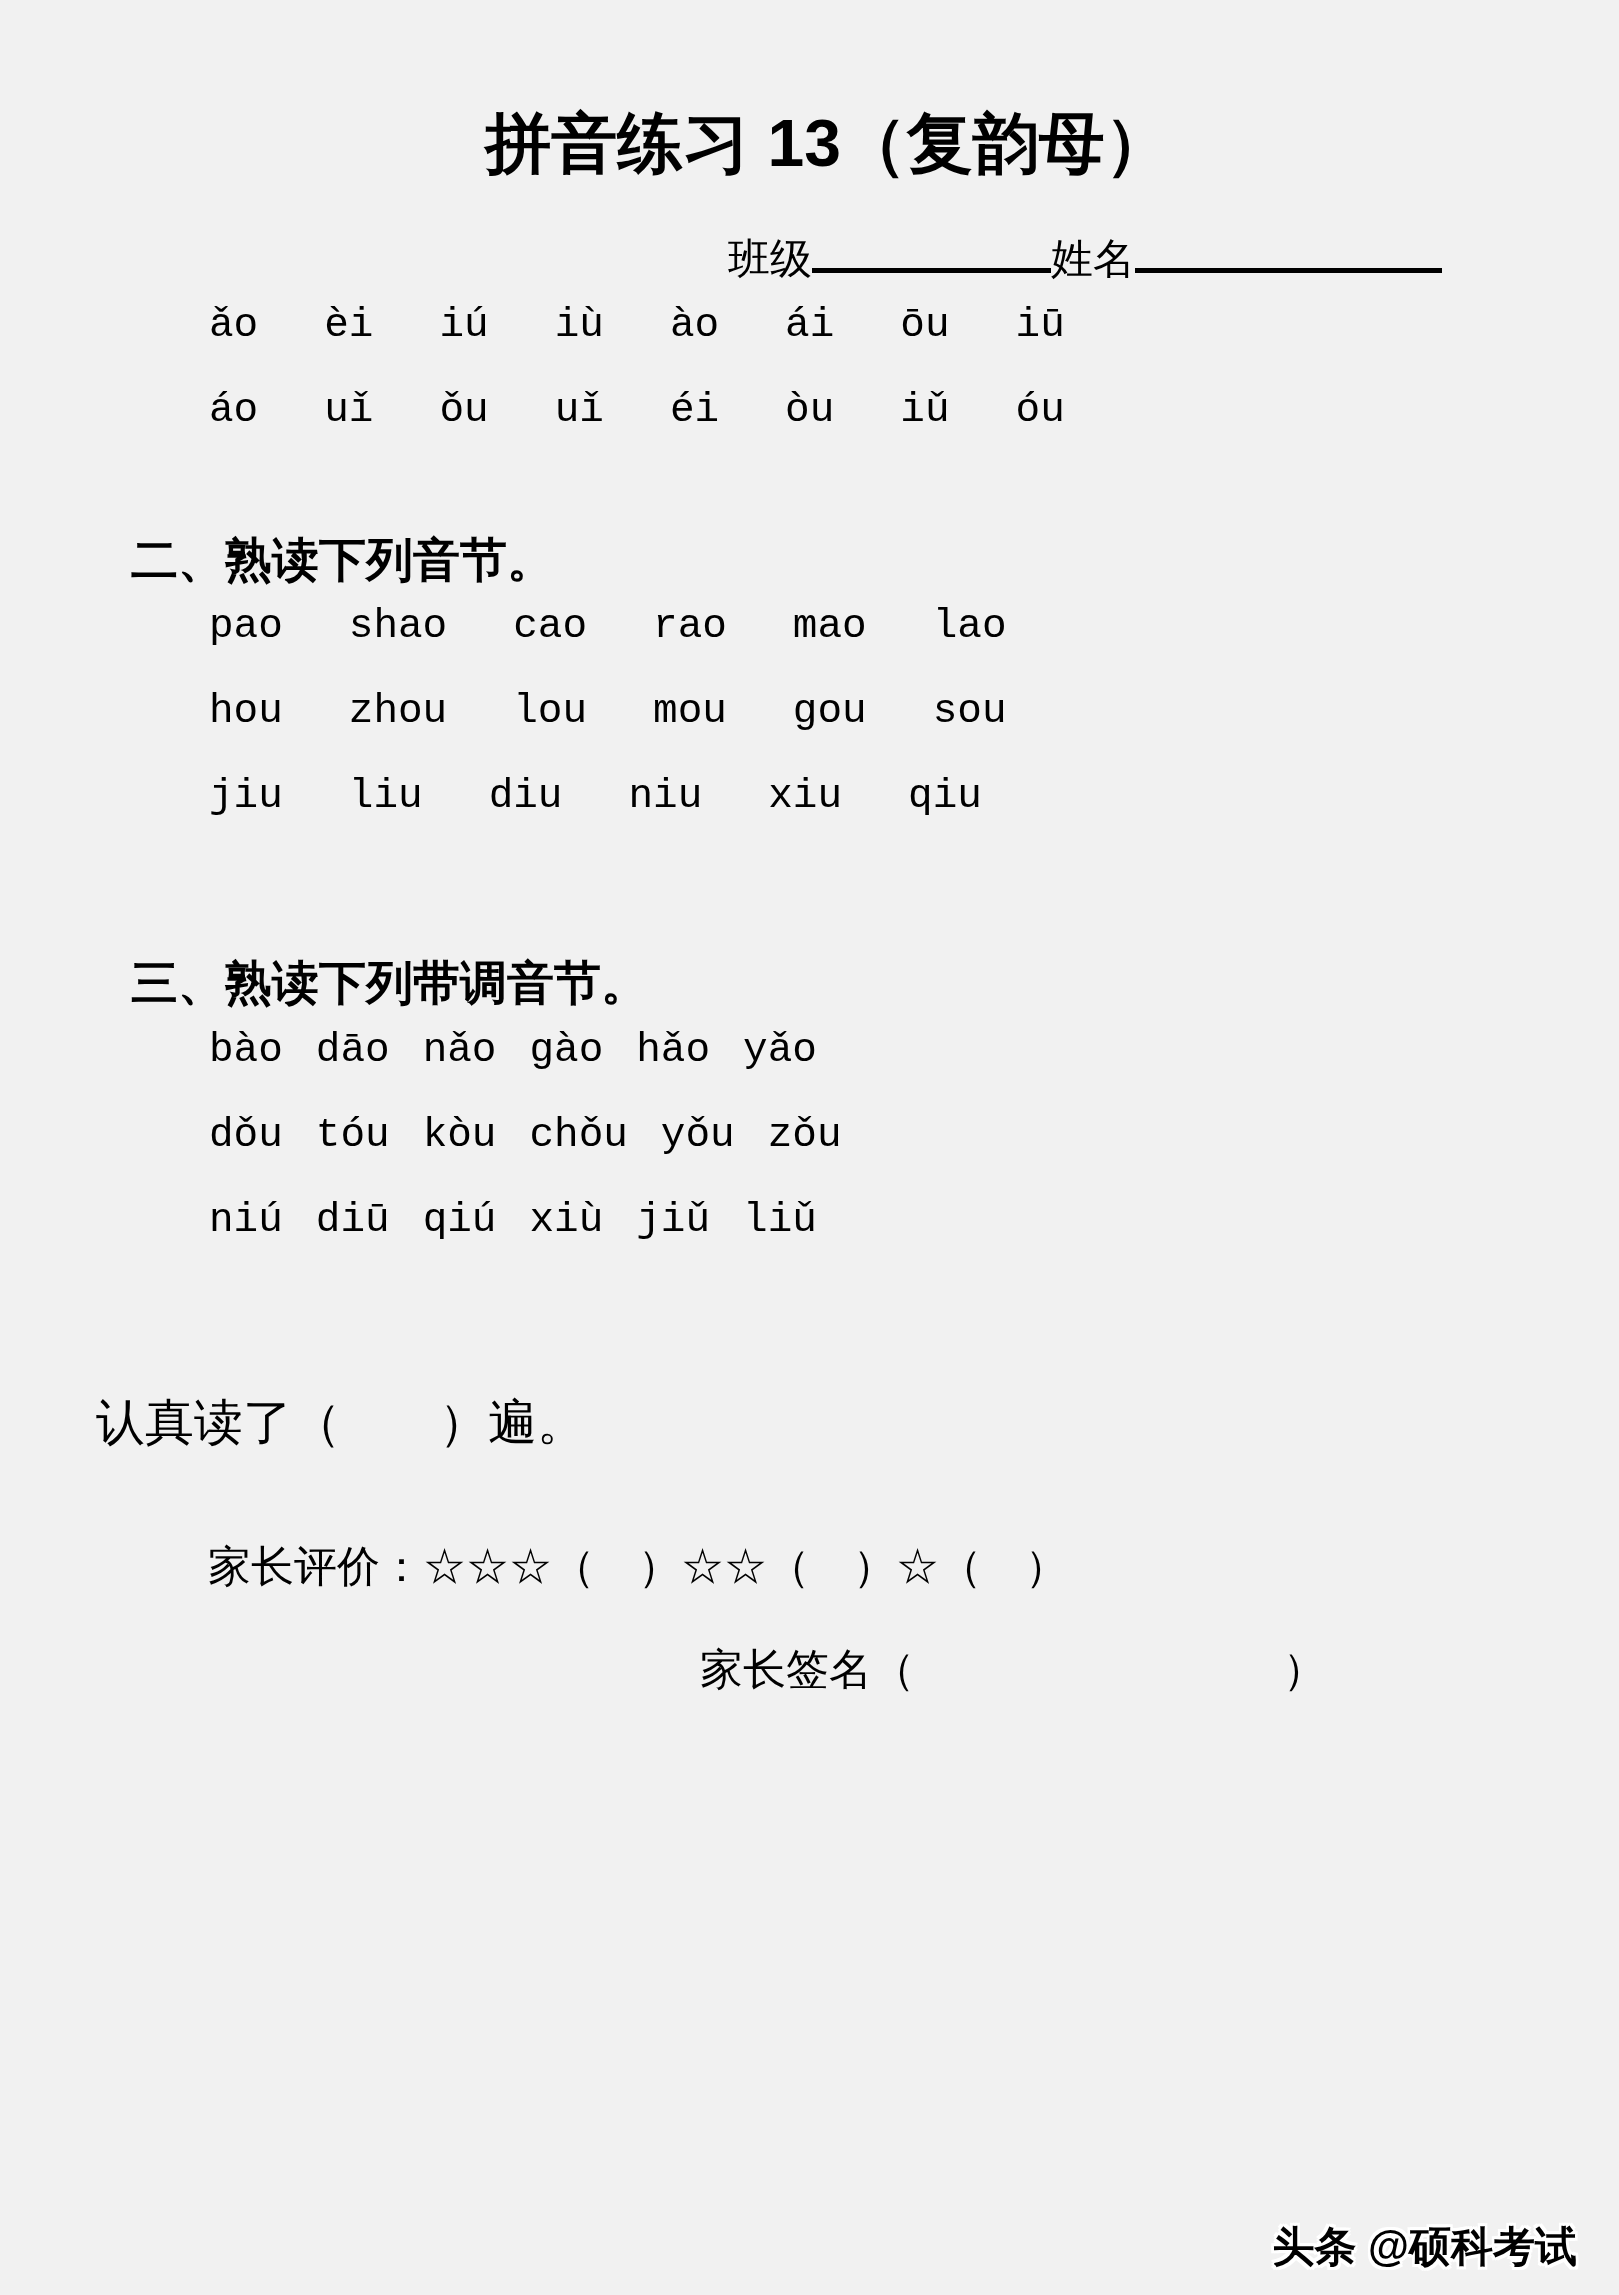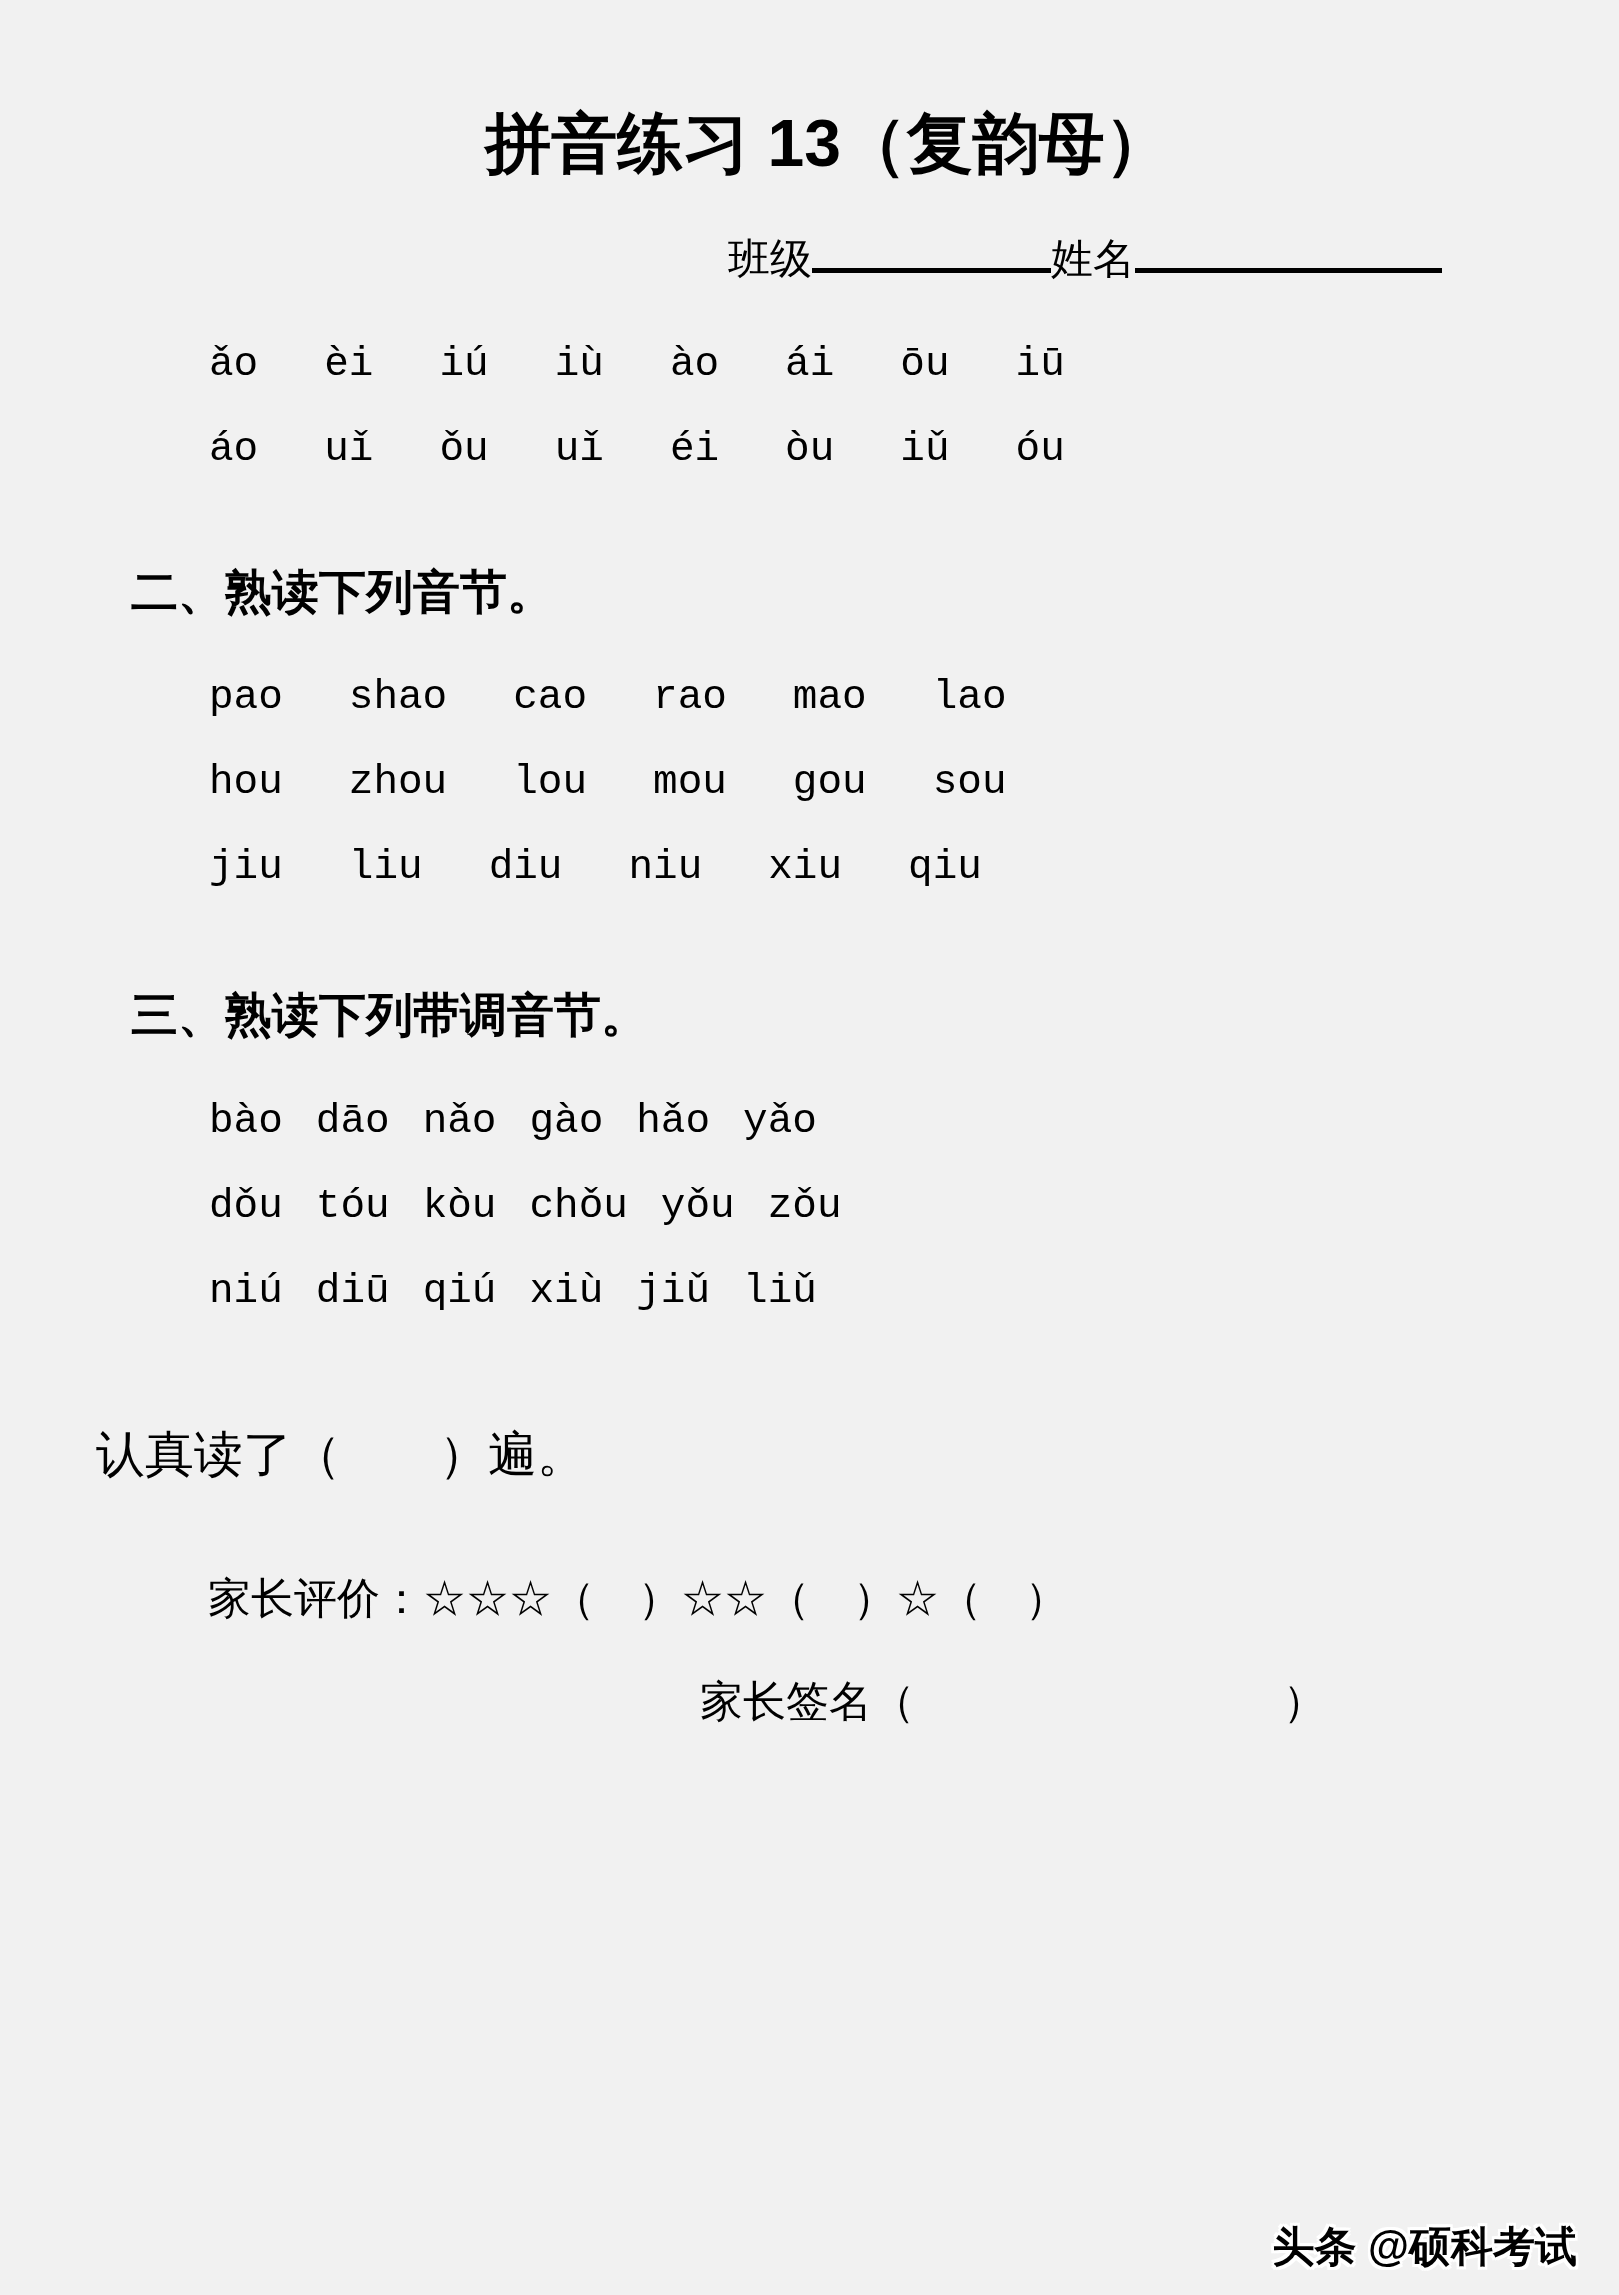--- a/index.html
+++ b/index.html
@@ -43,32 +43,32 @@
 
   .section-heading {
     margin: 0;
     margin-left: 131px;
     font-size: 47px;
     font-weight: bold;
     line-height: 1;
     font-family: "Liberation Serif", serif;
   }
   .h-s1 { margin-top: 41px; }
-  .h-s2 { margin-top: 97px; }
+  .h-s2 { margin-top: 65px; }
   .h-s3 { margin-top: 102px; }
 
   .prows {
     margin-left: 209px;
     margin-top: 19.7px;
     font-family: "Liberation Mono", monospace;
     font-size: 41px;
   }
   .prow {
     display: flex;
-    align-items: flex-end;
+    align-items: flex-start;
     height: 85px;
     gap: 66px;
     white-space: nowrap;
   }
   .rows-s3 .prow { gap: 33px; }
   .syl { display: inline-block; }
 
   .read-line {
     margin-top: 112px;
     margin-left: 96px;

